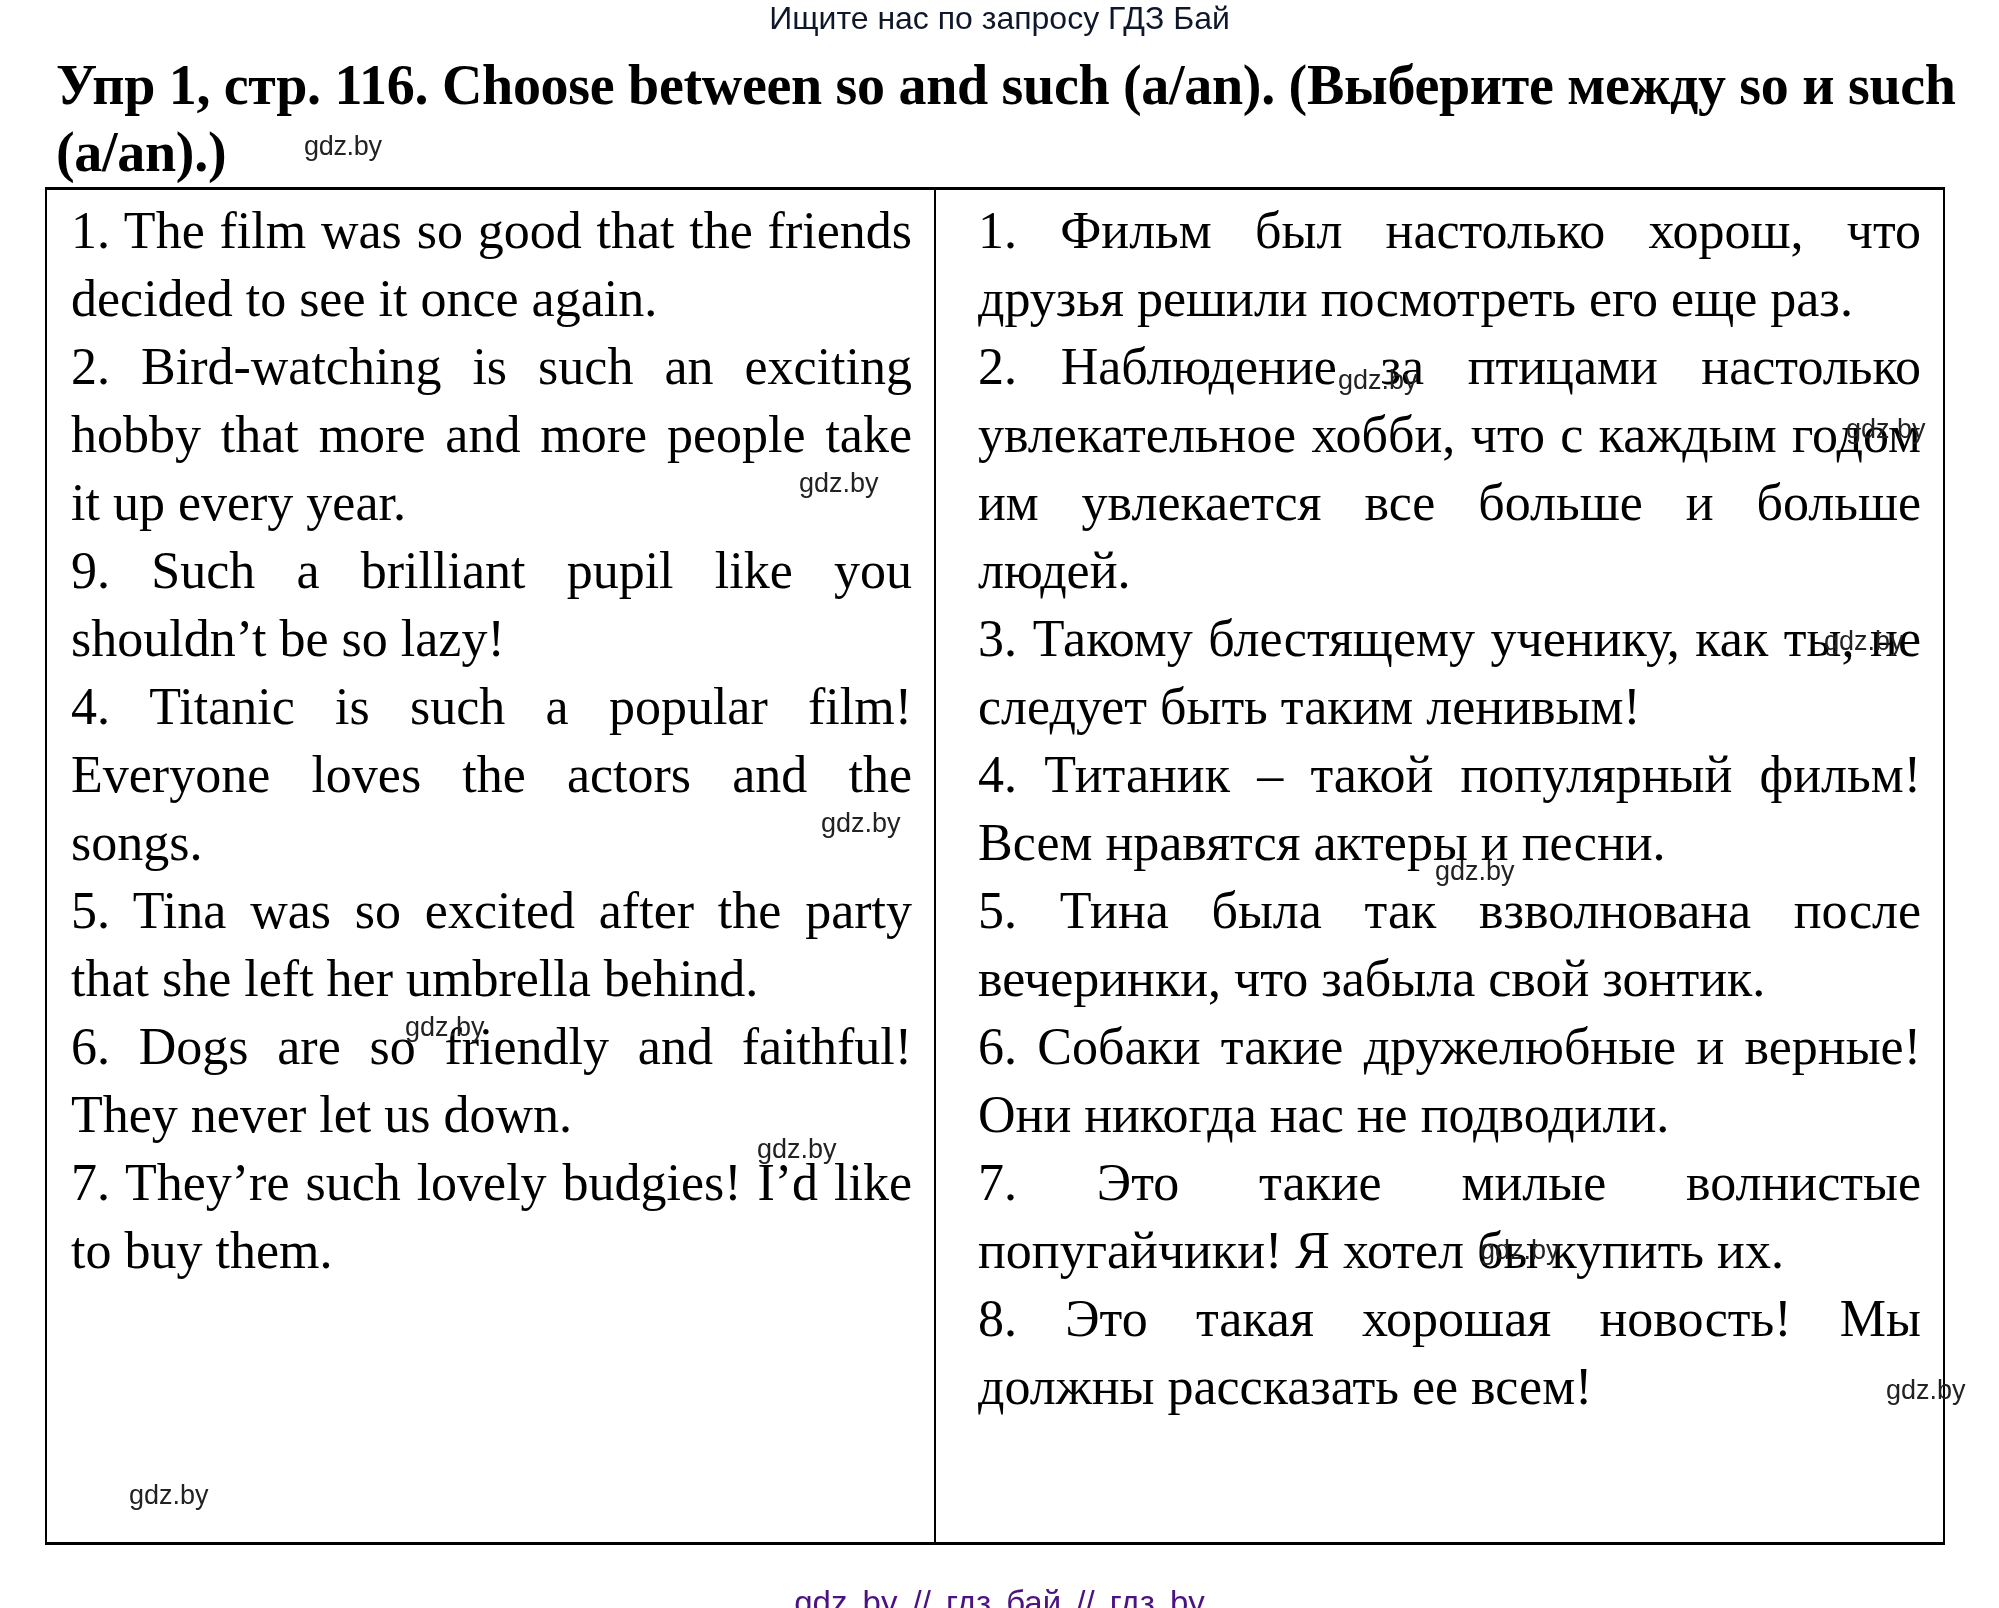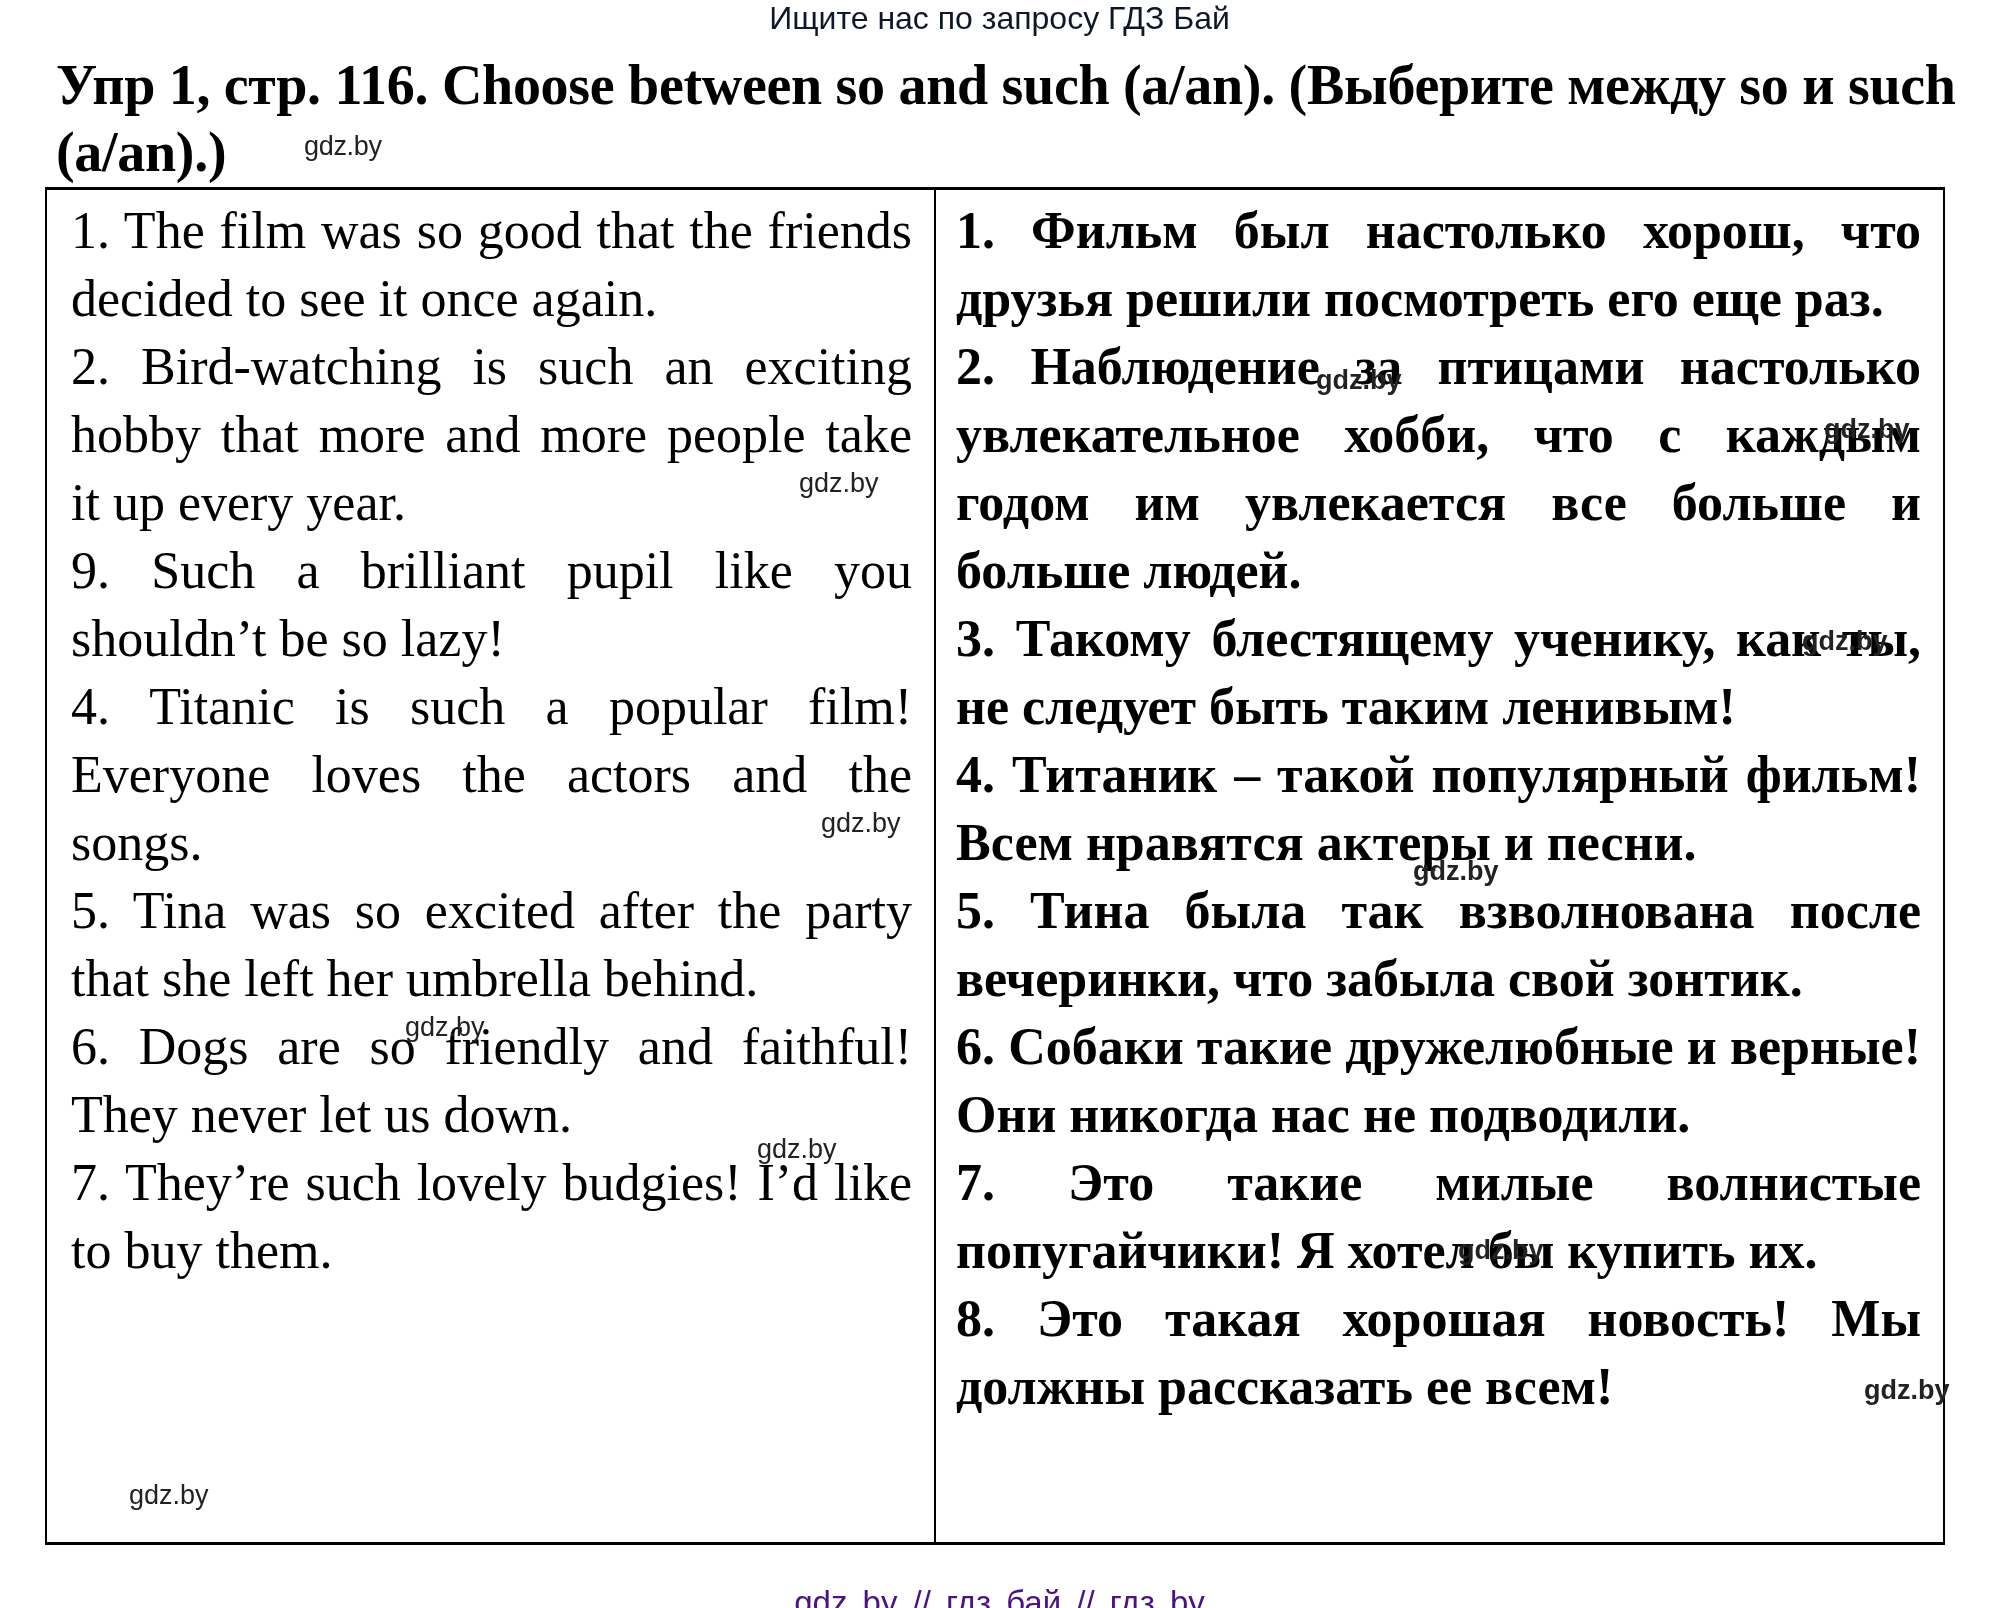--- a/index.html
+++ b/index.html
@@ -1,24 +1,24 @@
 <!DOCTYPE html>
 <html><head>
 <meta charset="utf-8">
 <style>
   html, body { margin:0; padding:0; background:#ffffff; }
   body { width:1999px; height:1608px; position:relative; overflow:hidden; font-family:"Liberation Serif", serif; color:#000; }
   .top-banner { position:absolute; top:0; left:0; width:1999px; text-align:center; font-family:"Liberation Sans", sans-serif; font-size:32px; line-height:36px; color:#0f172a; }
   .title { position:absolute; top:52px; left:56px; width:1920px; font-weight:bold; font-size:56px; line-height:67px; letter-spacing:-0.3px; }
   .wm { font-family:"Liberation Sans", sans-serif; font-size:27px; color:#222; font-weight:normal; }
   .title .wm { position:relative; top:-16px; margin-left:64px; }
-  .table { position:absolute; left:45px; top:187px; width:1900px; height:1358px; border:2px solid #000; border-top-width:3px; border-bottom-width:3px; box-sizing:border-box; display:flex; }
+  .table { position:absolute; left:45px; top:187px; width:1900px; height:1358px; border:2px solid #000; border-top-width:3px; border-bottom-width:3px; box-sizing:border-box; display:flex;gap:22px; }
   .col { position:relative; box-sizing:border-box; }
   .col-en { width:889px; border-right:2px solid #000; padding:7px 22px 0 24px; }
-  .col-ru { flex:1; padding:7px 22px 16px 20px;font-weight:bold; }
+  .col-ru { flex:1; padding:7px 22px 16px 20px; }
   .item { font-size:52px; line-height:68px; text-align:justify; }
   .float-wm { position:absolute; font-family:"Liberation Sans", sans-serif; font-size:27px; color:#222; }
   .footer { position:absolute; top:1584px; left:0; width:1999px; text-align:center; font-family:"Liberation Sans", sans-serif; font-size:33px; color:#4a1282; word-spacing:6px; }
 </style>
 </head>
 <body>
 
 <div class="top-banner">Ищите нас по запросу ГДЗ Бай</div>
 
 <div class="title">

